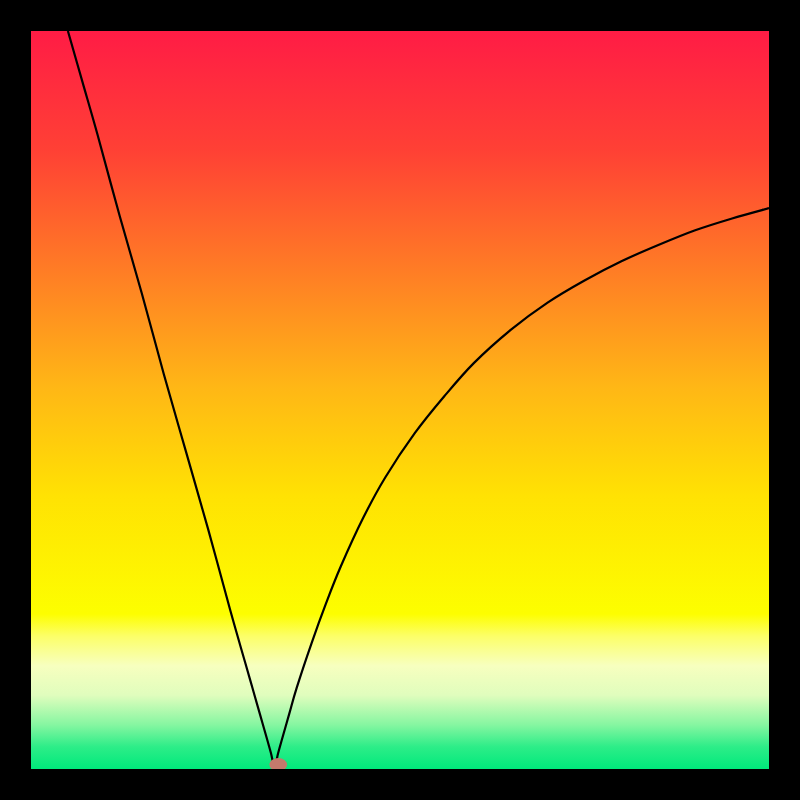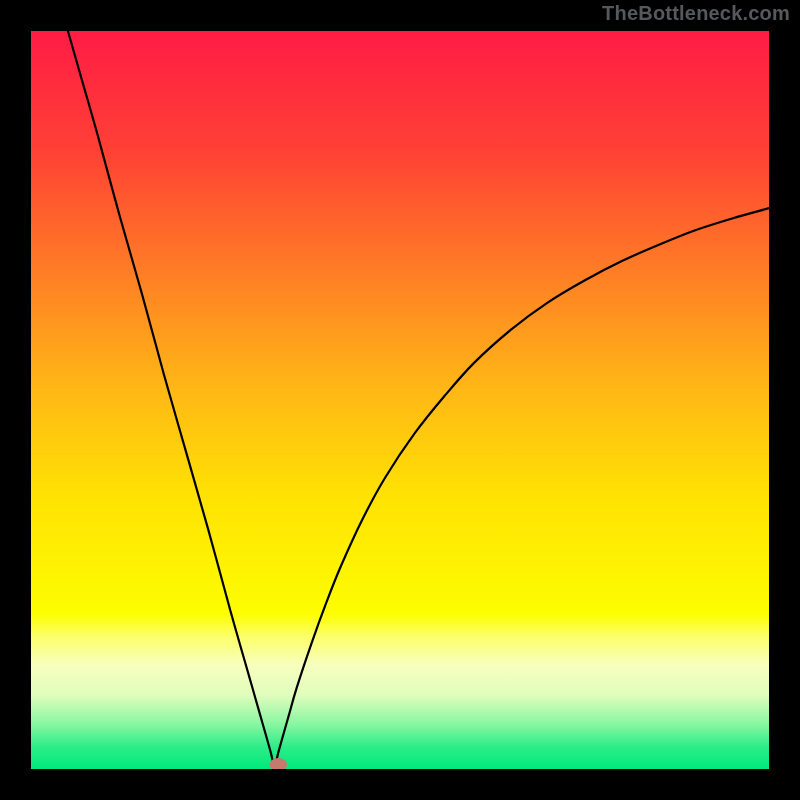--- a/index.html
+++ b/index.html
@@ -35,21 +35,20 @@
     height: 738px;
   }
   svg {
     display: block;
   }
 </style>
 </head>
 <body>
 
 <div class="outer">
-  <div class="attribution">TheBottleneck.com</div>
 
   <div class="plot-area">
     <svg id="chart-svg" width="738" height="738" viewBox="0 0 738 738">
       <defs>
         <linearGradient id="bg-grad" x1="0" y1="0" x2="0" y2="1">
             <stop offset="0%" stop-color="#ff1c45"></stop>
             <stop offset="16%" stop-color="#ff4035"></stop>
             <stop offset="48%" stop-color="#ffb616"></stop>
             <stop offset="63%" stop-color="#ffe203"></stop>
             <stop offset="79%" stop-color="#fdfe00"></stop>

